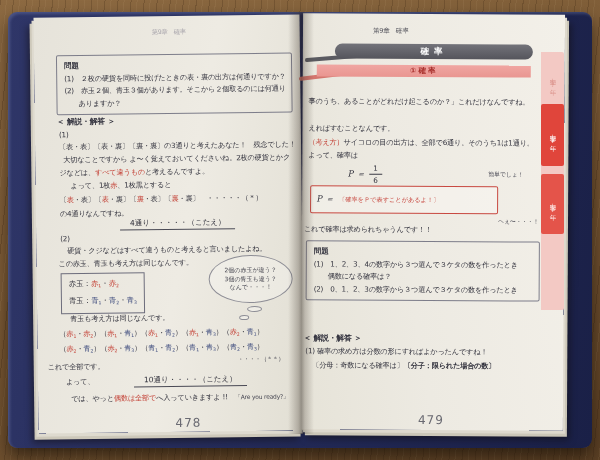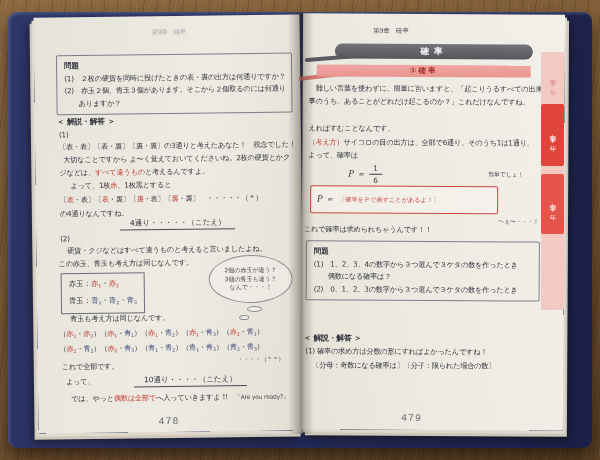--- a/index.html
+++ b/index.html
@@ -21,21 +21,21 @@
     transform:rotate(0.3deg);
     box-shadow:2px 3px 0 #ded9cd,4px 6px 0 #ccc7b8,6px 9px 7px rgba(15,10,5,.5);}
   .gutter{position:absolute;left:288px;top:12px;width:26px;height:422px;pointer-events:none;
     background:linear-gradient(90deg,rgba(60,50,40,0) 0%,rgba(60,50,40,.30) 40%,rgba(40,32,24,.42) 52%,rgba(60,50,40,.25) 65%,rgba(60,50,40,0) 100%);}
   .t{position:absolute;white-space:nowrap;font-size:7.2px;line-height:1.2;letter-spacing:-0.2px;color:#33333e;}
   .h{font-weight:700;font-size:7.8px;color:#2e2e3a;}
   .faint{color:rgba(110,105,125,.55);font-size:6.3px;}
   .r{color:#c23b30;}
   .b{color:#3d4b7d;}
   .sub{font-size:4.6px;vertical-align:-1.5px;letter-spacing:0;}
-  .bold{font-weight:400;}
+  .bold{font-weight:700;}
   .sm{font-size:6px;color:#4a4a55;}
   .pbox{position:absolute;border:1px solid #7d7d8a;border-radius:2px;padding:4px 7px;}
   .pbox div{white-space:nowrap;font-size:7.2px;line-height:12.5px;letter-spacing:-0.2px;}
   .pbox .lbl{font-weight:700;font-size:7.5px;}
   .ans{position:absolute;white-space:nowrap;font-size:7.5px;color:#2f2f3a;border-bottom:1px solid #4a4a55;padding:0 10px 1px;}
   .ballbox{position:absolute;border:1px solid #6d6d7c;padding:3px 7px;}
   .ballbox div{white-space:nowrap;font-size:7.4px;line-height:14px;}
   .cloud{position:absolute;border:1px solid #8d8d95;border-radius:50%;
     display:flex;flex-direction:column;justify-content:center;align-items:center;background:rgba(255,255,255,.25);}
   .cloud div{font-size:6px;line-height:8.5px;color:#44444e;white-space:nowrap;}
@@ -49,21 +49,21 @@
   .pinkshadow{position:absolute;background:#d4766e;border-radius:3px;}
   .frac{display:inline-flex;flex-direction:column;align-items:center;vertical-align:middle;}
   .frac .num{border-bottom:1px solid #3a3a44;padding:0 4px 1px;}
   .frac .den{padding:1px 4px 0;}
   .lhs{font-family:"DejaVu Serif","Liberation Serif",serif;font-style:italic;font-size:8.5px;color:#33333e;}
   .fbox{position:absolute;border:1.4px solid #c84941;border-radius:2px;display:flex;align-items:center;gap:5px;padding:2px 6px;background:rgba(255,252,250,.35);}
   .fbox .frac{font-size:6.8px;font-weight:700;color:#2f2f3a;}
   .fbox .note{font-size:6.2px;color:#c84941;white-space:nowrap;}
   .dicef{position:absolute;display:flex;align-items:center;gap:4px;}
   .dicef .frac{font-size:7.2px;color:#33333e;}
-  .pageno{position:absolute;width:60px;font-size:10px;color:#6a6a72;letter-spacing:1px;font-family:Liberation Mono, monospace;}
+  .pageno{position:absolute;width:60px;text-align:center;font-size:12px;color:#6a6a72;letter-spacing:1px;}
   .tabstrip{position:absolute;left:541px;top:52px;width:23px;height:258px;background:#f3c9c4;border-radius:0 2px 2px 0;}
   .vtab{position:absolute;left:0;width:23px;display:flex;align-items:center;justify-content:center;
     writing-mode:vertical-rl;font-size:6.5px;letter-spacing:1.5px;}
   .vtab.light{color:#dd968f;top:4px;height:46px;}
   .vtab.red1{top:52px;height:62px;background:#e0453b;color:#fff;border-radius:2px;}
   .vtab.red2{top:122px;height:60px;background:#e4544a;color:#ffecea;border-radius:2px;}
 </style>
 </head>
 <body>
 
@@ -105,42 +105,41 @@
       <div>3個の青玉も違う？</div>
       <div>なんで・・・！</div>
     </div>
     <div class="tail" style="left:210px;top:291px;width:15px;height:6px"></div>
     <div class="tail" style="left:202px;top:300px;width:10px;height:5px"></div>
 
     <div class="t" style="left:26px;top:298px">　青玉も考え方は同じなんです。</div>
     <div class="t" style="left:22px;top:313px"><span>（</span><span class="r">赤</span><span class="r sub">1</span><span>・</span><span class="r">赤</span><span class="r sub">2</span><span>）（</span><span class="r">赤</span><span class="r sub">1</span><span>・</span><span class="b">青</span><span class="b sub">1</span><span>）（</span><span class="r">赤</span><span class="r sub">1</span><span>・</span><span class="b">青</span><span class="b sub">2</span><span>）（</span><span class="r">赤</span><span class="r sub">1</span><span>・</span><span class="b">青</span><span class="b sub">3</span><span>）（</span><span class="r">赤</span><span class="r sub">2</span><span>・</span><span class="b">青</span><span class="b sub">1</span><span>）</span></div>
     <div class="t" style="left:22px;top:328px"><span>（</span><span class="r">赤</span><span class="r sub">2</span><span>・</span><span class="b">青</span><span class="b sub">2</span><span>）（</span><span class="r">赤</span><span class="r sub">2</span><span>・</span><span class="b">青</span><span class="b sub">3</span><span>）（</span><span class="b">青</span><span class="b sub">1</span><span>・</span><span class="b">青</span><span class="b sub">2</span><span>）（</span><span class="b">青</span><span class="b sub">1</span><span>・</span><span class="b">青</span><span class="b sub">3</span><span>）（</span><span class="b">青</span><span class="b sub">2</span><span>・</span><span class="b">青</span><span class="b sub">3</span><span>）</span></div>
     <div class="t sm" style="left:200px;top:340px">・・・・（＊＊）</div>
-    <div class="t" style="left:24px;top:346px">これで全部です。</div>
+    <div class="t" style="left:10px;top:346px">これで全部です。</div>
     <div class="t" style="left:28px;top:361px">よって、</div>
     <div class="ans" style="left:96px;top:359px">10通り・・・・（こたえ）</div>
     <div class="t" style="left:26px;top:378px"><span>　では、やっと</span><span class="r">偶数は全部で</span><span>へ入っていきますよ !!　</span><span class="sm">「Are you ready?」</span></div>
 
     <div class="pageno" style="left:120px;top:400px">478</div>
   </div>
 
   <div class="page page-right">
     <div class="t" style="left:70px;top:14px;color:#56565e;font-size:6.5px">第9章　確率</div>
 
     <div class="barshadow" style="left:2px;top:42px;width:66px;height:3.5px;transform:rotate(-5deg)"></div>
     <div class="pill" style="left:32px;top:30px;width:198px;height:15px">
       <span>確率</span>
     </div>
 
     <div class="pinkshadow" style="left:-4px;top:61px;width:44px;height:3.5px;transform:rotate(-7deg)"></div>
     <div class="pinkbar" style="left:14px;top:51px;width:214px;height:12px">
       <span>①確率</span>
     </div>
 
-    <div class="t" style="left:6px;top:71px">　難しい言葉を使わずに、簡単に言いますと、「起こりうるすべての出来</div>
     <div class="t" style="left:6px;top:84px">事のうち、あることがどれだけ起こるのか？」これだけなんですね。</div>
     <div class="t" style="left:6px;top:111px">えればすむことなんです。</div>
     <div class="t" style="left:6px;top:125px"><span class="r">（考え方）</span><span>サイコロの目の出方は、全部で6通り。そのうち1は1通り。</span></div>
     <div class="t" style="left:6px;top:138px">よって、確率は</div>
 
     <div class="dicef" style="left:46px;top:150px">
       <span class="lhs">P ＝</span>
       <span class="frac">
         <span class="num">1</span>
         <span class="den">6</span>

